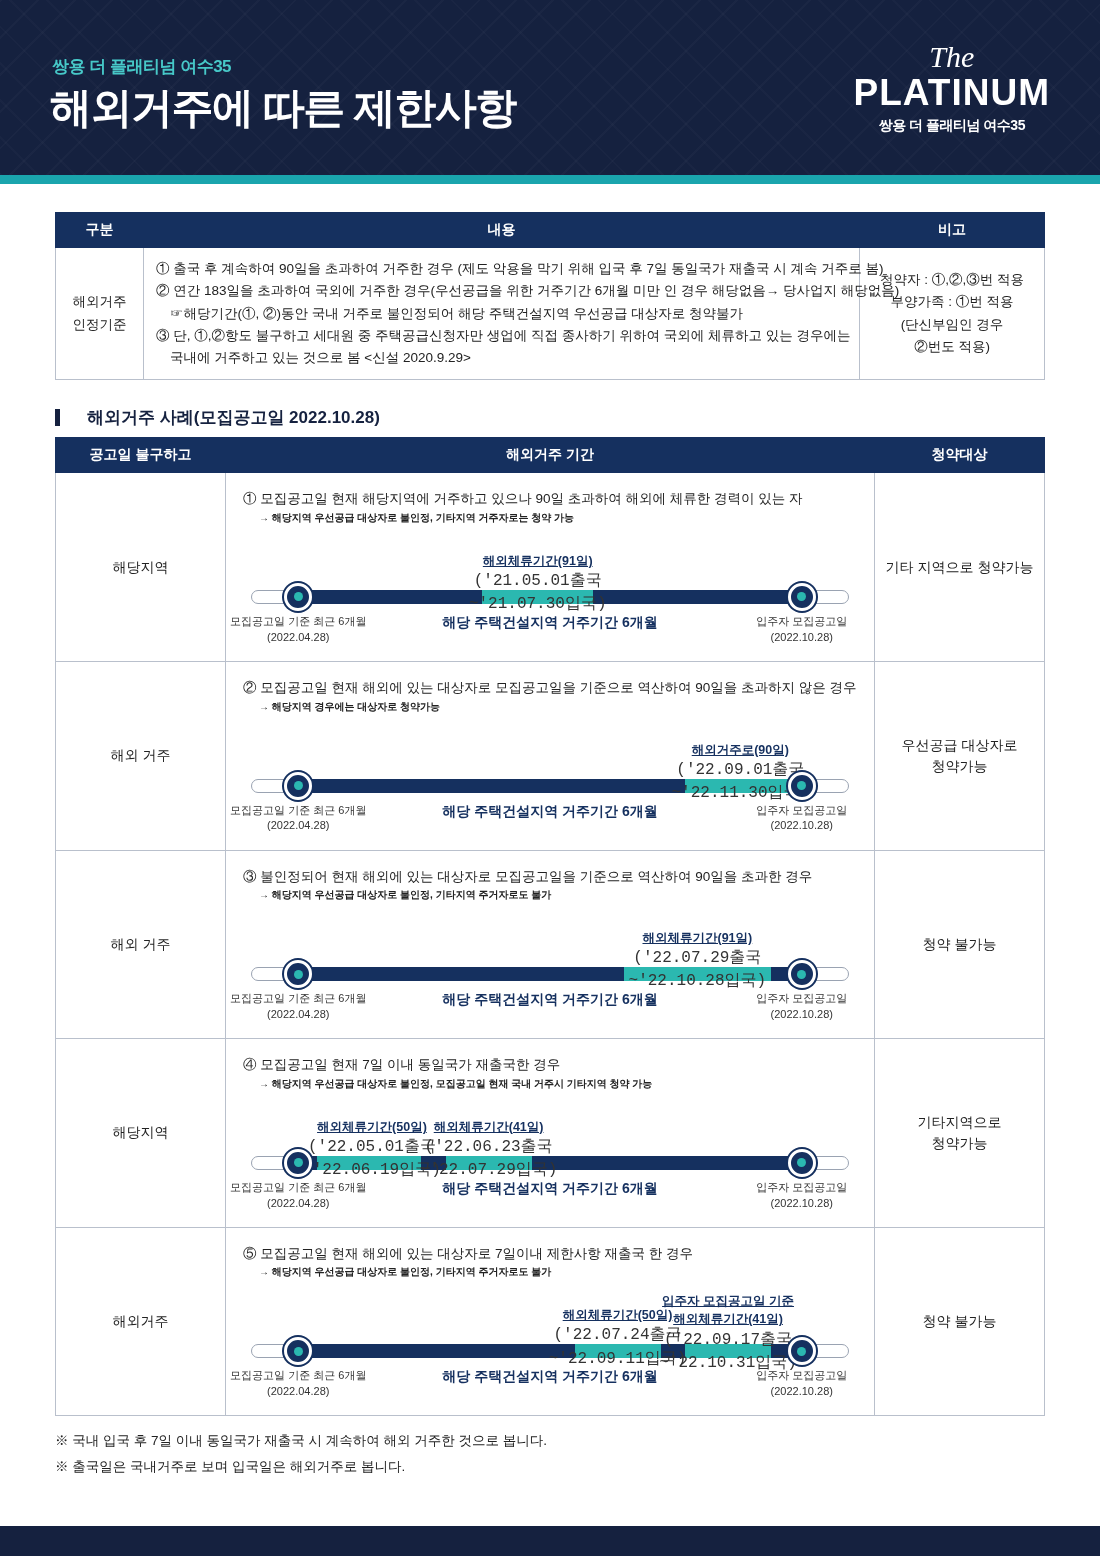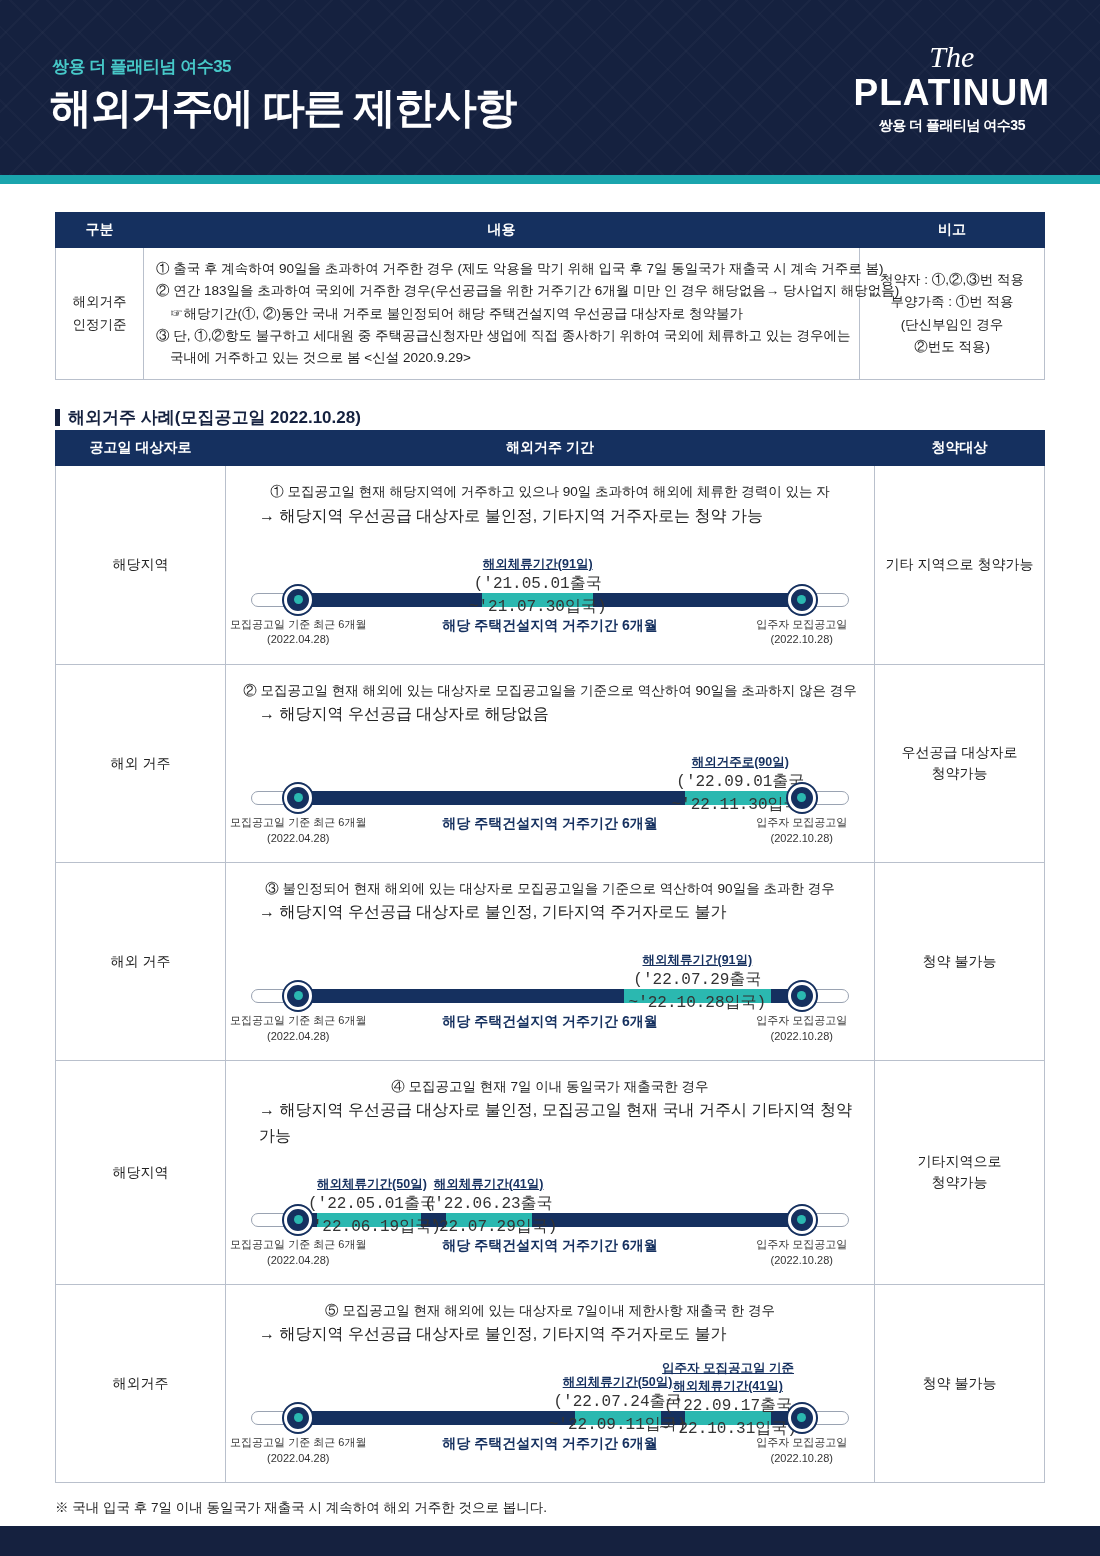--- a/index.html
+++ b/index.html
@@ -63,41 +63,41 @@
     padding:10px 12px; line-height:1.65;
   }
   .t1 td.cellcenter { text-align:center; }
   .t1 .col-a { width:88px; }
   .t1 .col-c { width:185px; }
   .nowrapline { white-space:nowrap; }
   .indent1 { padding-left:14px; }
 
   
   .sec-title {
-    margin: 26px 0 1px 0;
+    margin: 26px 0 8px 0;
     font-size:17px; font-weight:bold; color:#15213f;
-    display:flex; align-items:center;
+    display:flex; align-items:center;gap:19px;
   }
   .sec-title .bar {
     display:inline-block; width:5px; height:17px; background:#15213f; margin-right:8px;
   }
 
   
   .t2 { table-layout: fixed; }
   .t2 th {
     background:#15305f; color:#fff; font-size:14px; font-weight:bold;
     padding:8px 0; border:1px solid #15305f;
   }
   .t2 td { border:1px solid #b9c0cc; vertical-align:middle; }
   .t2 .col-x { width:170px; }
   .t2 .col-z { width:170px; }
   .cellc { text-align:center; font-size:14px; line-height:1.5; }
   .case-body { padding:14px 16px 10px 16px; }
-  .case-line1 { font-size:13.5px; line-height:1.6;text-align:center; }
-  .case-line2 { font-size:16px; line-height:1.6; padding-left:16px; }
+  .case-line1 { font-size:13.5px; line-height:1.6; }
+  .case-line2 { font-size:10px; line-height:1.6; padding-left:16px;font-weight:bold; }
 
   
   .tl { position:relative; margin: 12px 0 4px 0; height:108px; }
   .tl-track {
     position:absolute; left:8px; right:8px; top:52px; height:14px;
     background:#ffffff; border:1px solid #9aa3b2; border-radius:7px;
   }
   .tl-fill {
     position:absolute; top:52px; height:14px; background:#15305f;
     border:1px solid #15305f;
@@ -184,21 +184,21 @@
   </table>
 
   <div class="sec-title">
     <span class="bar"></span>
     <span>해외거주 사례(모집공고일 2022.10.28)</span>
   </div>
 
   <table class="t2">
     <thead>
       <tr>
-        <th class="col-x">공고일 대상자로</th>
+        <th class="col-x">공고일 불구하고</th>
         <th>해외거주 기간</th>
         <th class="col-z">청약대상</th>
       </tr>
     </thead>
     <tbody id="cases-body">
         <tr>
           <td class="cellc">해당지역</td>
           <td>
             <div class="case-body">
               <div class="case-line1">① 모집공고일 현재 해당지역에 거주하고 있으나 90일 초과하여 해외에 체류한 경력이 있는 자</div>
@@ -225,21 +225,21 @@
               </div>
             </div>
           </td>
           <td class="cellc">기타 지역으로 청약가능</td>
         </tr>
         <tr>
           <td class="cellc">해외 거주</td>
           <td>
             <div class="case-body">
               <div class="case-line1">② 모집공고일 현재 해외에 있는 대상자로 모집공고일을 기준으로 역산하여 90일을 초과하지 않은 경우</div>
-              <div class="case-line2">→ 해당지역 우선공급 대상자로 해당없음</div>
+              <div class="case-line2">→ 해당지역 경우에는 대상자로 청약가능</div>
               <div class="tl">
                 <div class="tl-track"></div>
                 <div class="tl-fill" style="left: 9%; width: 82%;"></div>
                 <div class="tl-teal" style="left: 72%; width: 18%;"></div>
                 <div class="tl-above" style="left: calc(81% - 90px); width: 180px; top: 14px;">
                   <div class="tl-ttl">해외거주로(90일)</div>
                   <div class="tl-sub">('22.09.01출국~'22.11.30입국)</div>
                 </div>
                 <div class="tl-dot" style="left: calc(9% - 14px);"></div>
                 <div class="tl-dot" style="left: calc(91% - 14px);"></div>

